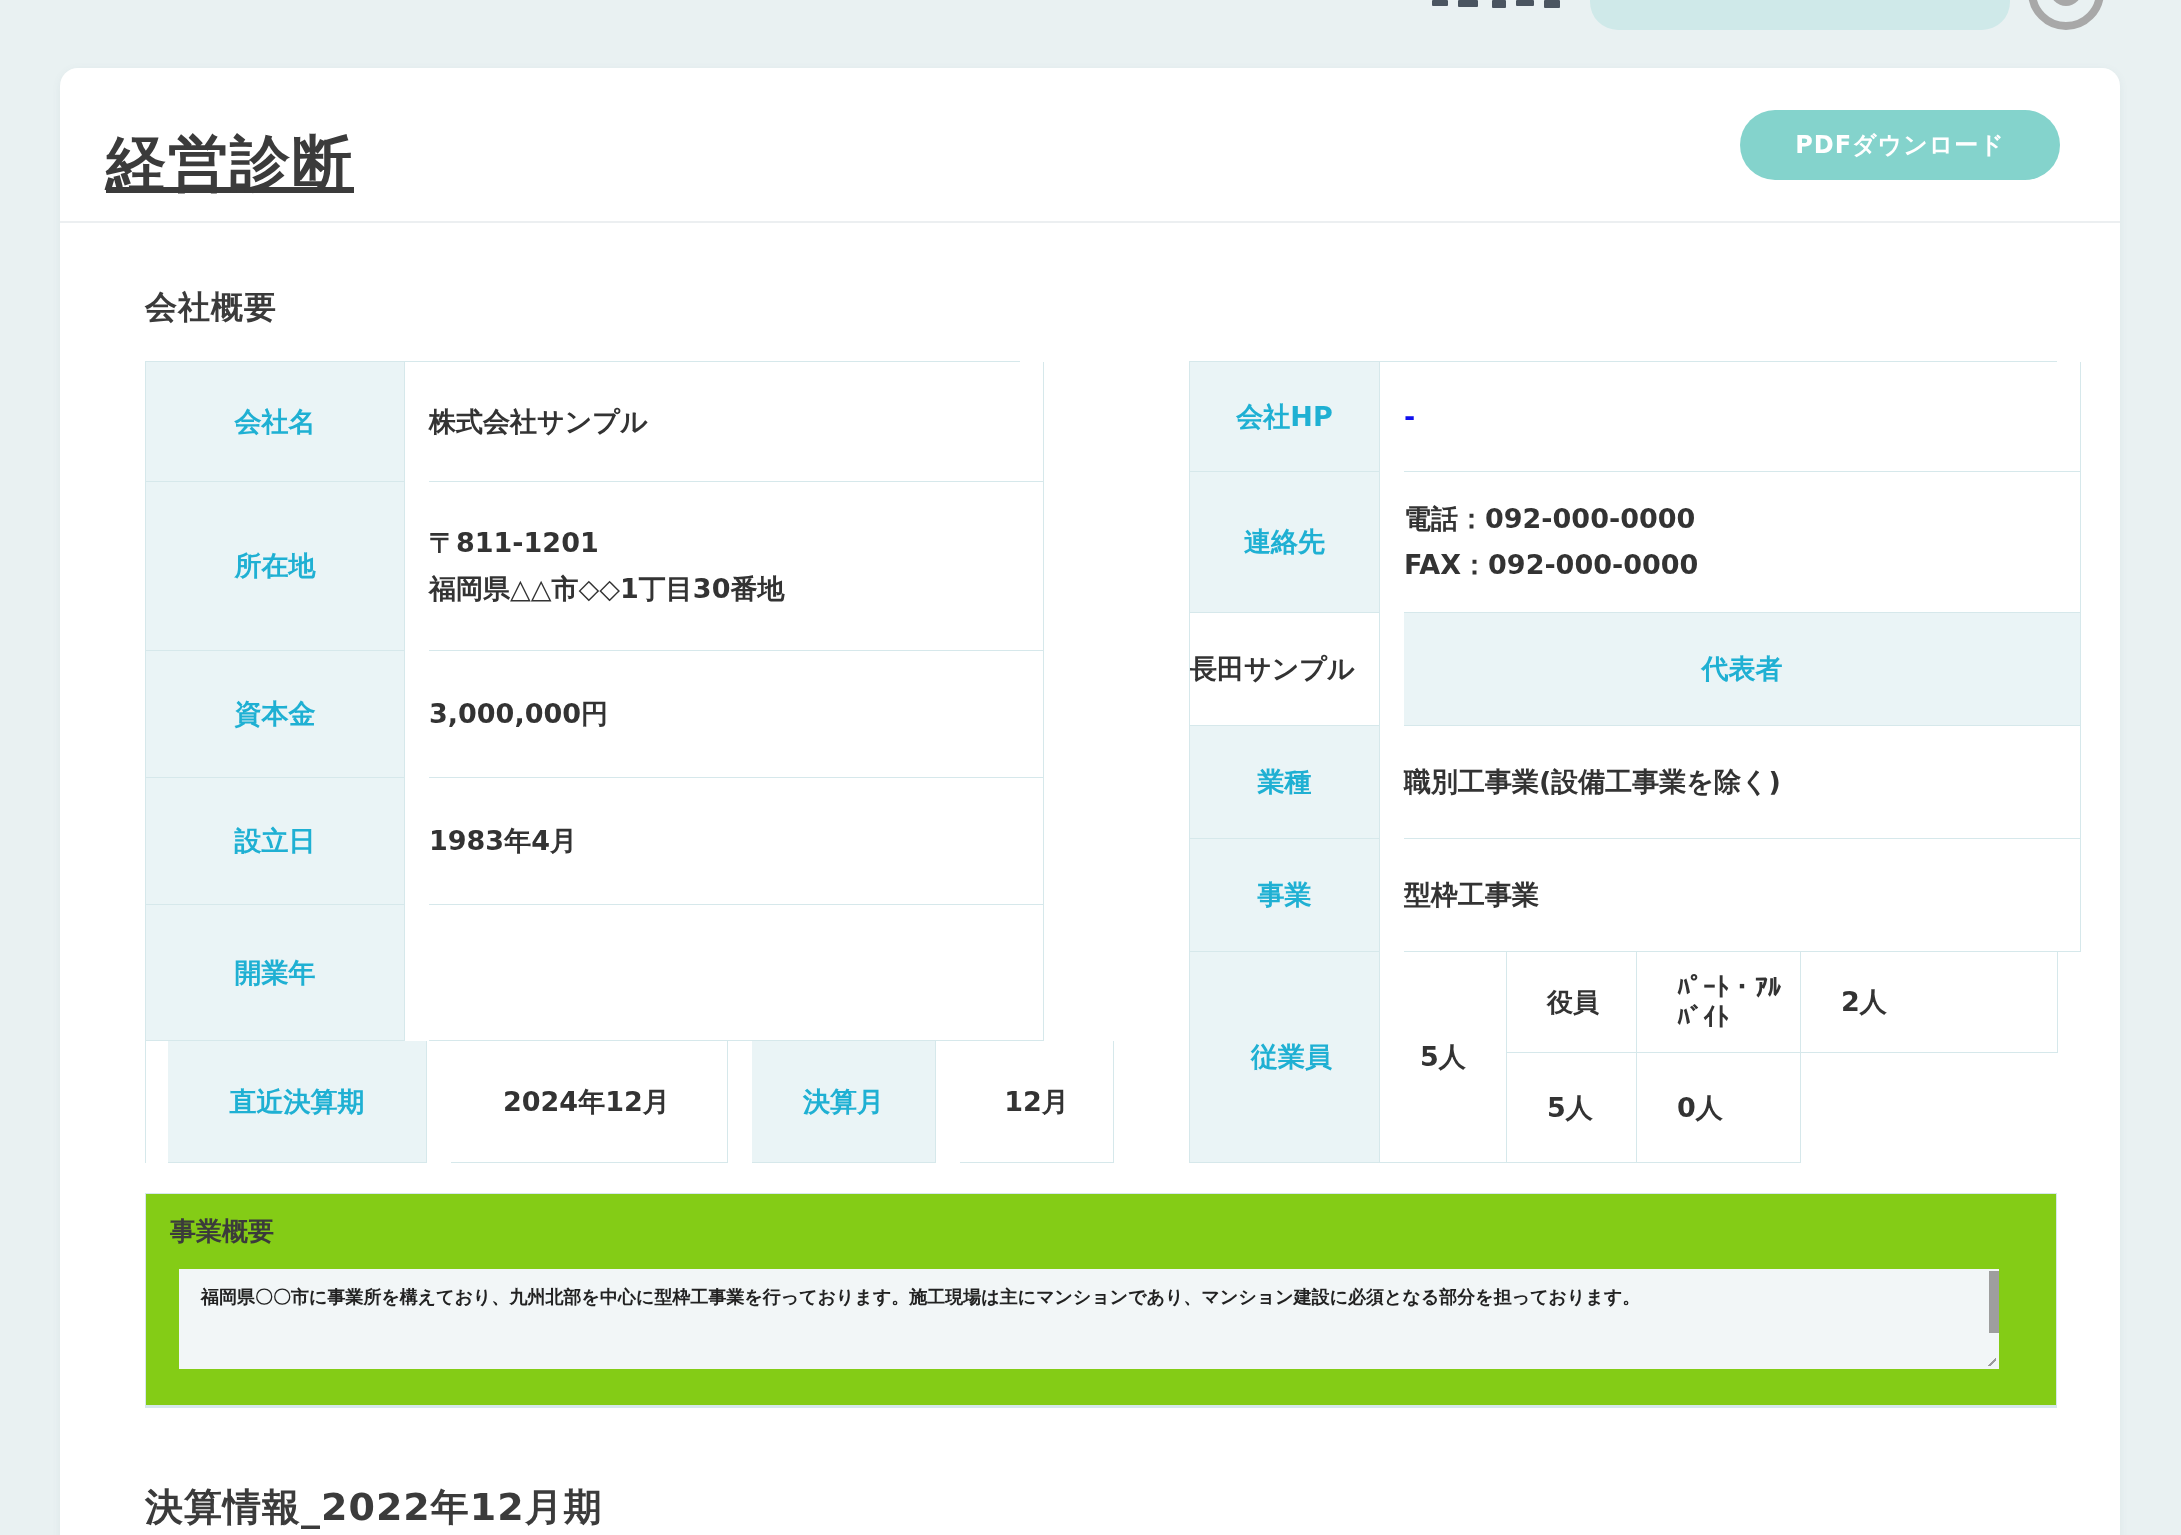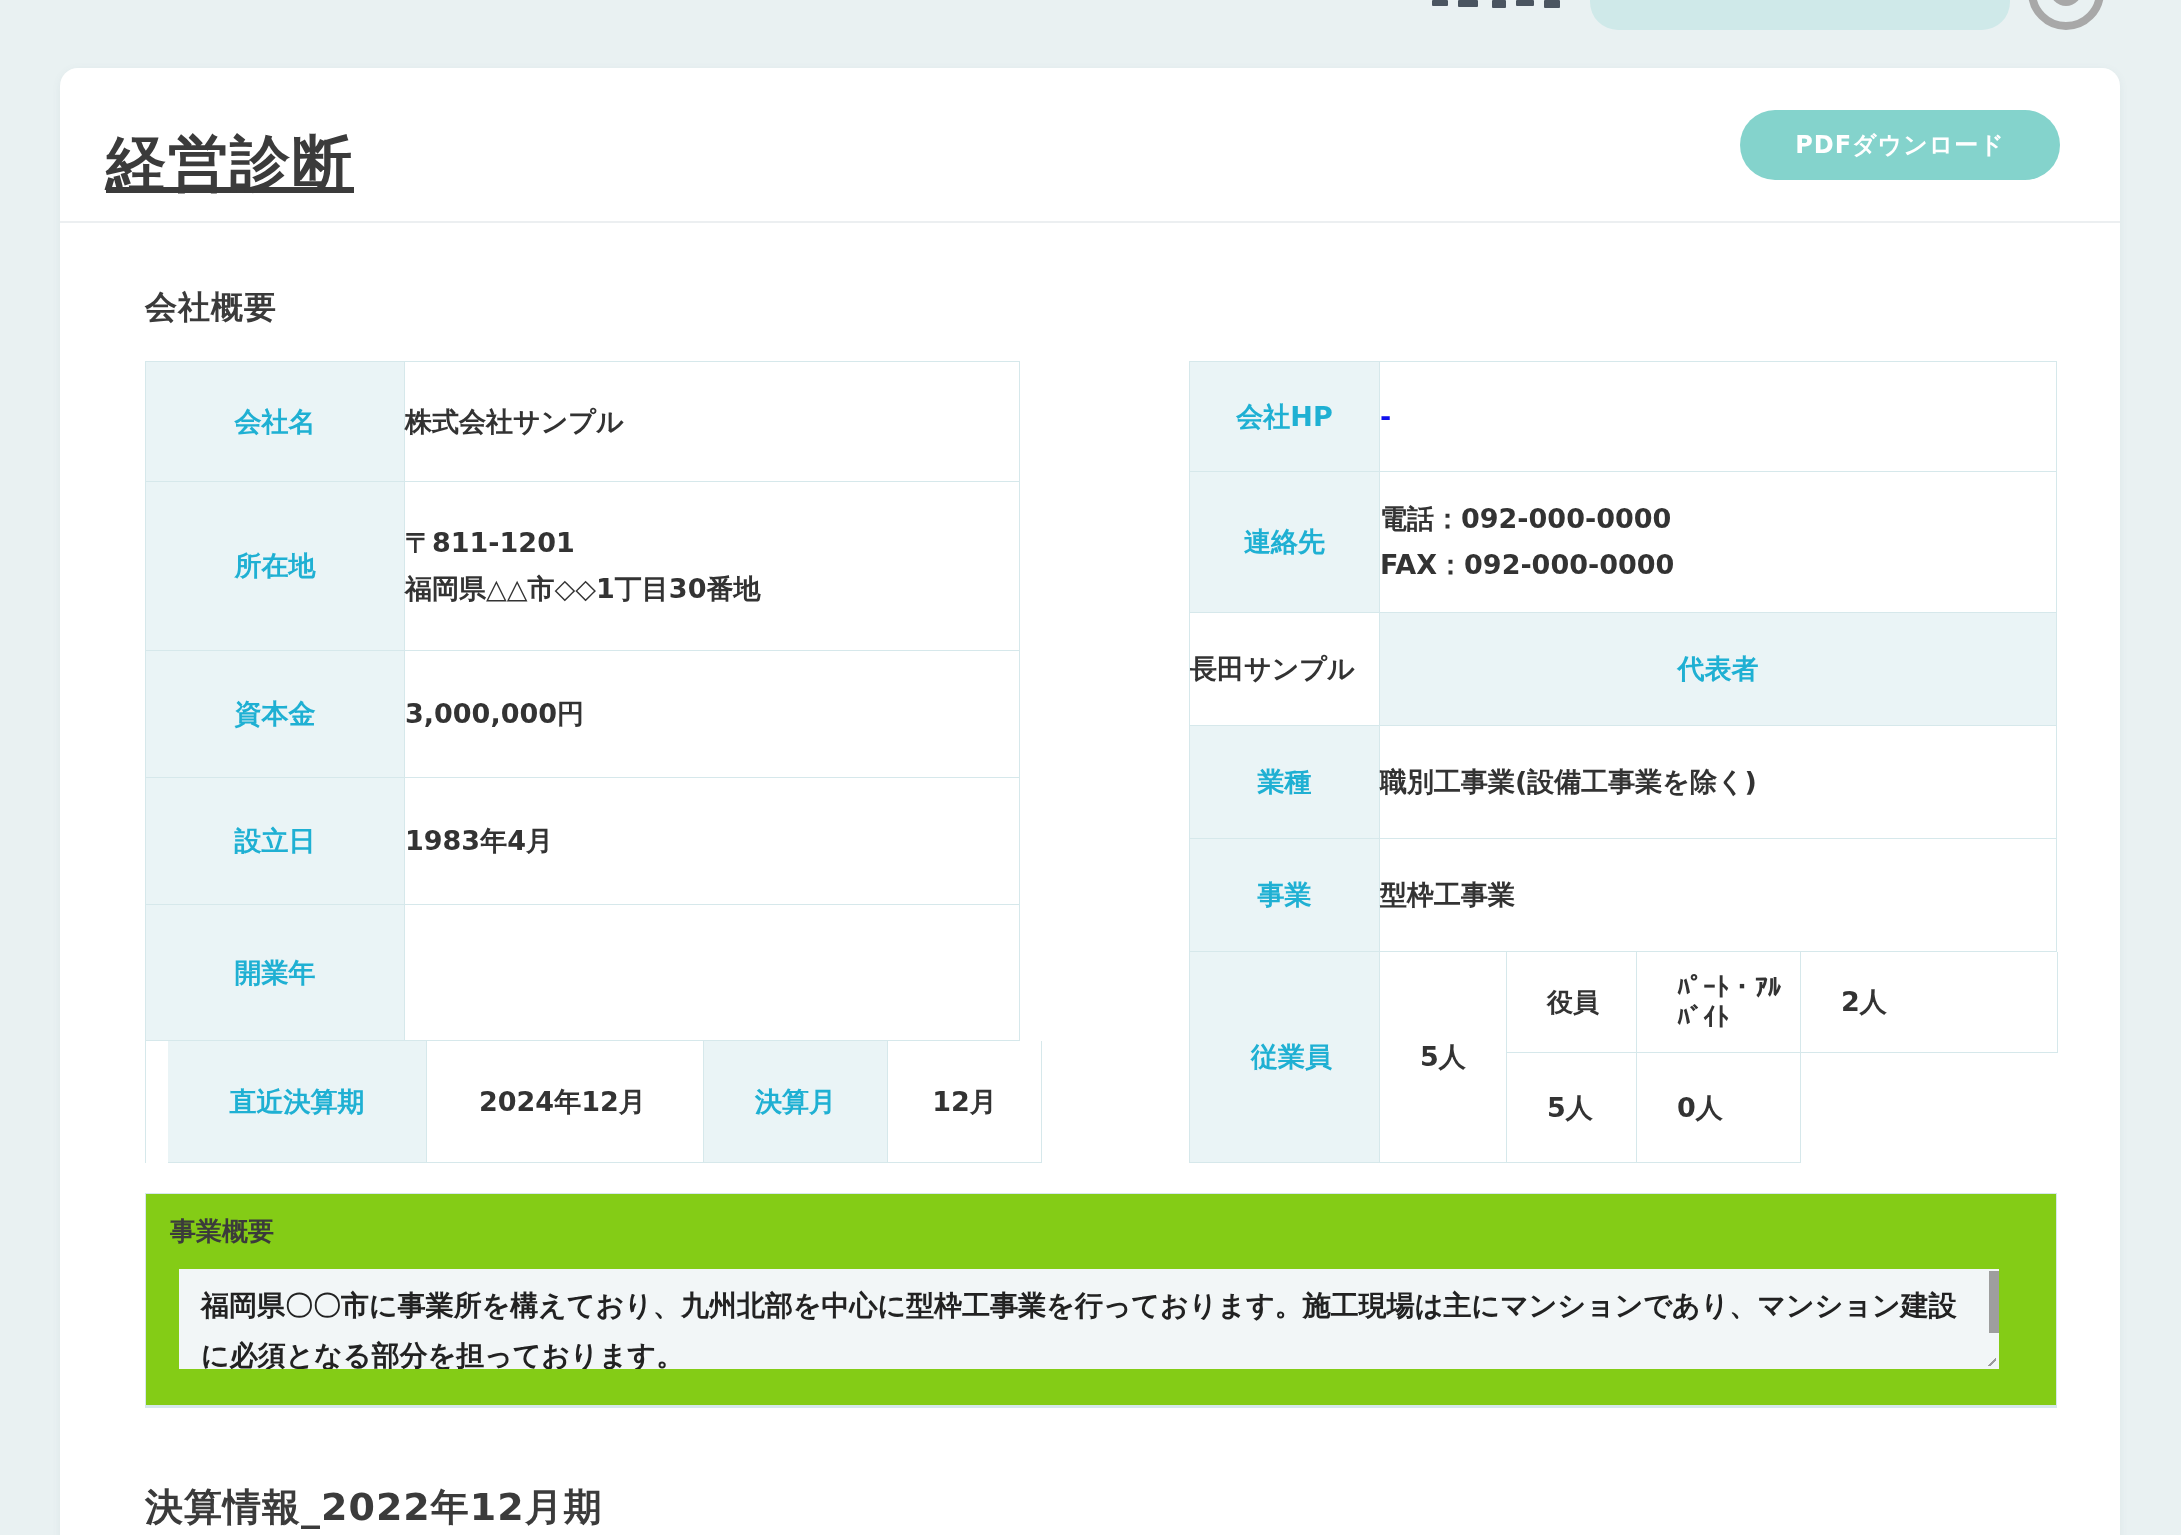--- a/index.html
+++ b/index.html
@@ -38,21 +38,21 @@
   .hdr-divider{position:absolute;left:0;top:153px;width:100%;height:2px;background:var(--divider);}
 
   .section-heading{position:absolute;font-weight:bold;color:var(--heading);}
   .h-overview{left:85px;top:218px;font-size:32px;letter-spacing:1px;}
   .h-financial{left:85px;top:1414px;font-size:38px;letter-spacing:1px;}
 
   
   .tbl{position:absolute;border-top:1px solid var(--border);border-left:1px solid var(--border);background:#fff;}
   .lt{left:85px;top:293px;width:875px;}
   .rt{left:1129px;top:293px;width:868px;}
-  .row{display:grid;}
+  .row{display:grid;gap:24px;}
   .lt .row{grid-template-columns:259px 615px;}
   .lt .row.closing{grid-template-columns:259px 277px 184px 154px;margin-left:22px;}
   .rt .row{grid-template-columns:190px 677px;}
   .emp{display:grid;grid-template-columns:190px 127px 130px 164px 257px;grid-template-rows:101px 110px;}
   .cell{border-right:1px solid var(--border);border-bottom:1px solid var(--border);
         display:flex;align-items:center;font-size:27px;font-weight:bold;color:var(--ink);}
   .lbl{background:var(--labelbg);color:var(--labelfg);justify-content:center;text-align:center;}
   .val{}
   .val.multiline{flex-direction:column;align-items:flex-start;justify-content:center;line-height:1.7;}
   .val.link{color:#1010ee;}
@@ -60,21 +60,21 @@
   .emp .cell{padding-left:40px;}
   .emp .lbl{padding-left:14px;grid-row:1/3;}
   .emp .total{grid-row:1/3;}
   .emp .subhdr{color:var(--ink);font-size:26px;}
 
   
   .biz-box{position:absolute;left:85px;top:1125px;width:1912px;height:215px;background:#84cc16;
            border:1px solid var(--border);border-bottom-width:3px;}
   .biz-label{position:absolute;left:24px;top:20px;font-size:26px;font-weight:bold;color:var(--heading);}
   .biz-area{position:absolute;left:33px;top:75px;width:1820px;height:100px;background:var(--areabg);
-            font-size:28px;font-weight:bold;color:#222;line-height:1.8;padding:12px 40px 12px 22px;overflow:hidden;}
+            font-size:18px;font-weight:bold;color:#222;line-height:1.8;padding:12px 40px 12px 22px;overflow:hidden;}
   .scroll-thumb{position:absolute;left:1843px;top:77px;width:10px;height:62px;background:#9e9e9e;}
   .resize-grip{position:absolute;left:1836px;top:158px;width:14px;height:14px;
                background:repeating-linear-gradient(-45deg,transparent 0 4px,#9a9a9a 4px 6px);
                clip-path:polygon(100% 0,100% 100%,0 100%);}
 </style>
 </head>
 <body>
 
 <div class="screen">
 

